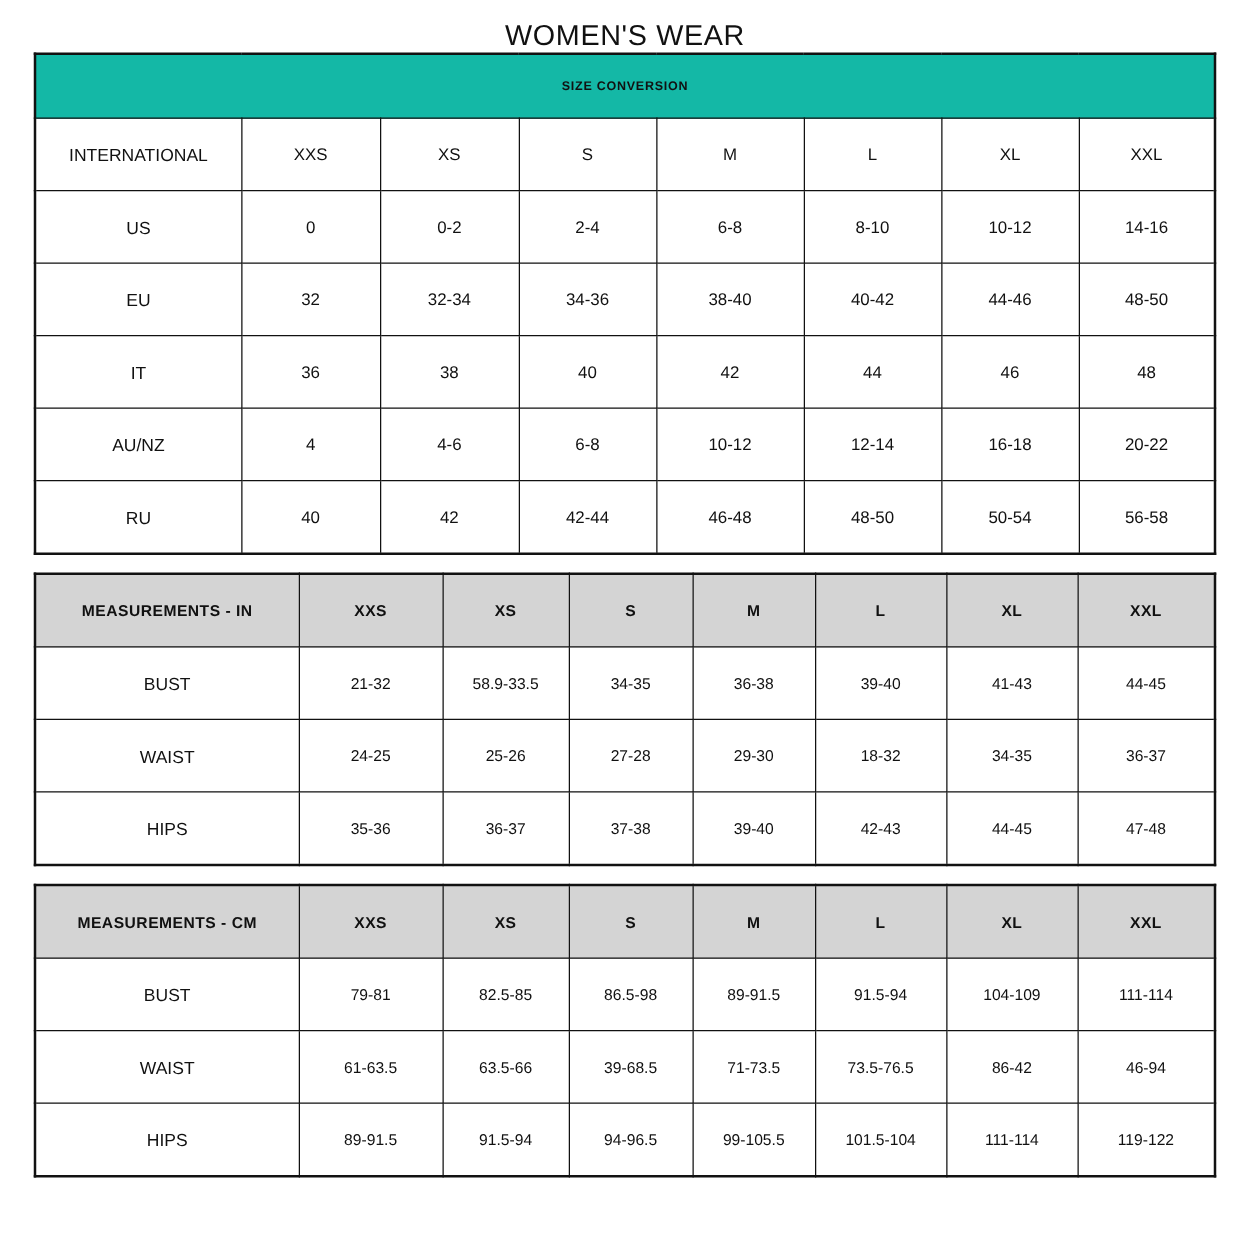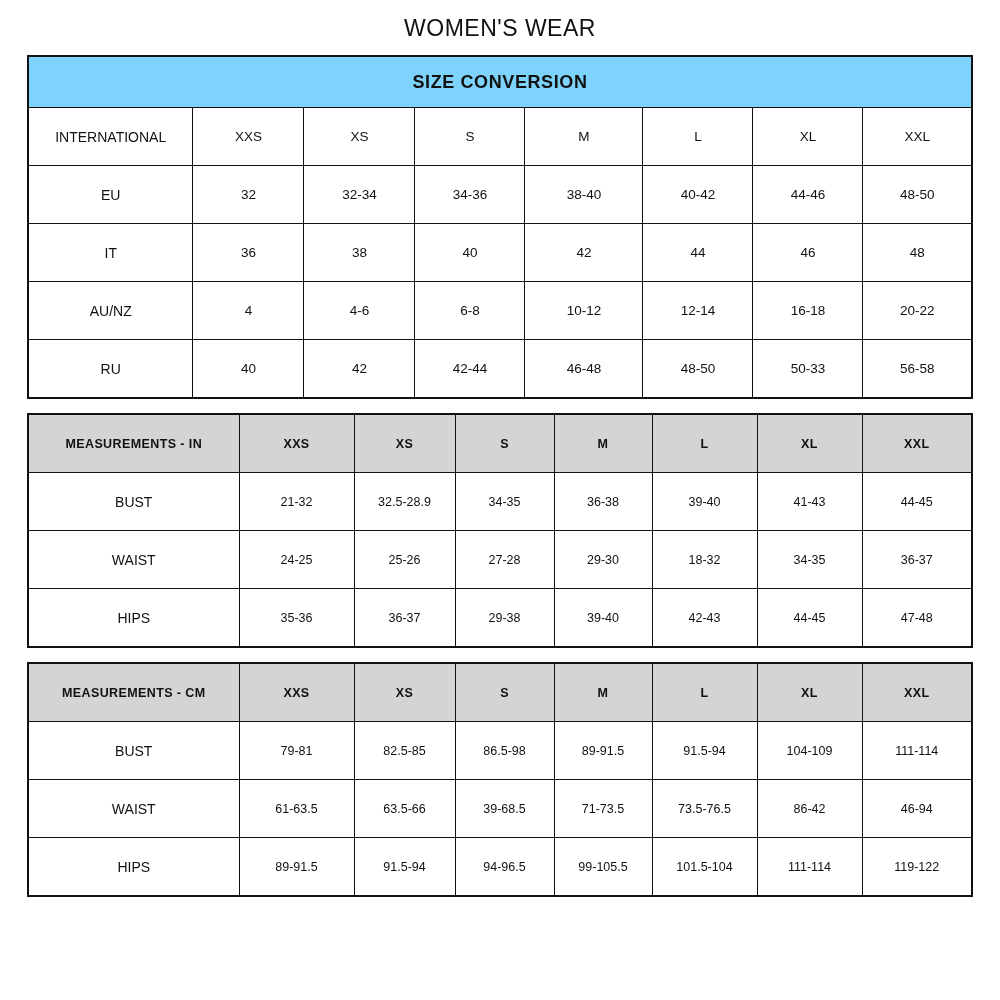--- a/index.html
+++ b/index.html
@@ -20,44 +20,43 @@
     box-sizing: border-box;
     padding: 0;
     position: relative;
   }
   .page-title {
     text-align: center;
     font-size: 23px;
     font-weight: 400;
     letter-spacing: 0.5px;
     padding-top: 15px;
-    padding-bottom: 13px;
     color: #111111;
   }
   table {
     border-collapse: collapse;
     table-layout: fixed;
     width: 944px;
     margin: 0 auto;
     border: 2px solid #111111;
   }
   td, th {
     border: 1px solid #111111;
     text-align: center;
     vertical-align: middle;
     font-size: 13.5px;
     font-weight: 400;
     color: #111111;
     padding: 0;
     height: 57px;
   }
   .banner {
-    background: #7dd3fc;
+    background: #14b8a6;
     font-weight: bold;
-    font-size: 18px;
+    font-size: 10px;
     letter-spacing: 0.6px;
     height: 50px;
   }
   .hdr-row td {
     height: 57px;
   }
   .rowlabel {
     font-size: 14px;
   }
   .grey-head {
@@ -107,20 +106,30 @@
         <td class="rowlabel">INTERNATIONAL</td>
         <td>XXS</td>
         <td>XS</td>
         <td>S</td>
         <td>M</td>
         <td>L</td>
         <td>XL</td>
         <td>XXL</td>
       </tr>
       <tr>
+        <td class="rowlabel">US</td>
+        <td>0</td>
+        <td>0-2</td>
+        <td>2-4</td>
+        <td>6-8</td>
+        <td>8-10</td>
+        <td>10-12</td>
+        <td>14-16</td>
+      </tr>
+      <tr>
         <td class="rowlabel">EU</td>
         <td>32</td>
         <td>32-34</td>
         <td>34-36</td>
         <td>38-40</td>
         <td>40-42</td>
         <td>44-46</td>
         <td>48-50</td>
       </tr>
       <tr>
@@ -143,21 +152,21 @@
         <td>16-18</td>
         <td>20-22</td>
       </tr>
       <tr>
         <td class="rowlabel">RU</td>
         <td>40</td>
         <td>42</td>
         <td>42-44</td>
         <td>46-48</td>
         <td>48-50</td>
-        <td>50-33</td>
+        <td>50-54</td>
         <td>56-58</td>
       </tr>
     </tbody>
   </table>
 
   <div class="tbl-gap"></div>
 
   <table class="meas-table">
     <colgroup>
       <col style="width:211px">
@@ -176,42 +185,42 @@
         <td class="grey-head">XS</td>
         <td class="grey-head">S</td>
         <td class="grey-head">M</td>
         <td class="grey-head">L</td>
         <td class="grey-head">XL</td>
         <td class="grey-head">XXL</td>
       </tr>
       <tr>
         <td class="rowlabel">BUST</td>
         <td>21-32</td>
-        <td>32.5-28.9</td>
+        <td>58.9-33.5</td>
         <td>34-35</td>
         <td>36-38</td>
         <td>39-40</td>
         <td>41-43</td>
         <td>44-45</td>
       </tr>
       <tr>
         <td class="rowlabel">WAIST</td>
         <td>24-25</td>
         <td>25-26</td>
         <td>27-28</td>
         <td>29-30</td>
         <td>18-32</td>
         <td>34-35</td>
         <td>36-37</td>
       </tr>
       <tr>
         <td class="rowlabel">HIPS</td>
         <td>35-36</td>
         <td>36-37</td>
-        <td>29-38</td>
+        <td>37-38</td>
         <td>39-40</td>
         <td>42-43</td>
         <td>44-45</td>
         <td>47-48</td>
       </tr>
     </tbody>
   </table>
 
   <div class="tbl-gap"></div>
 

